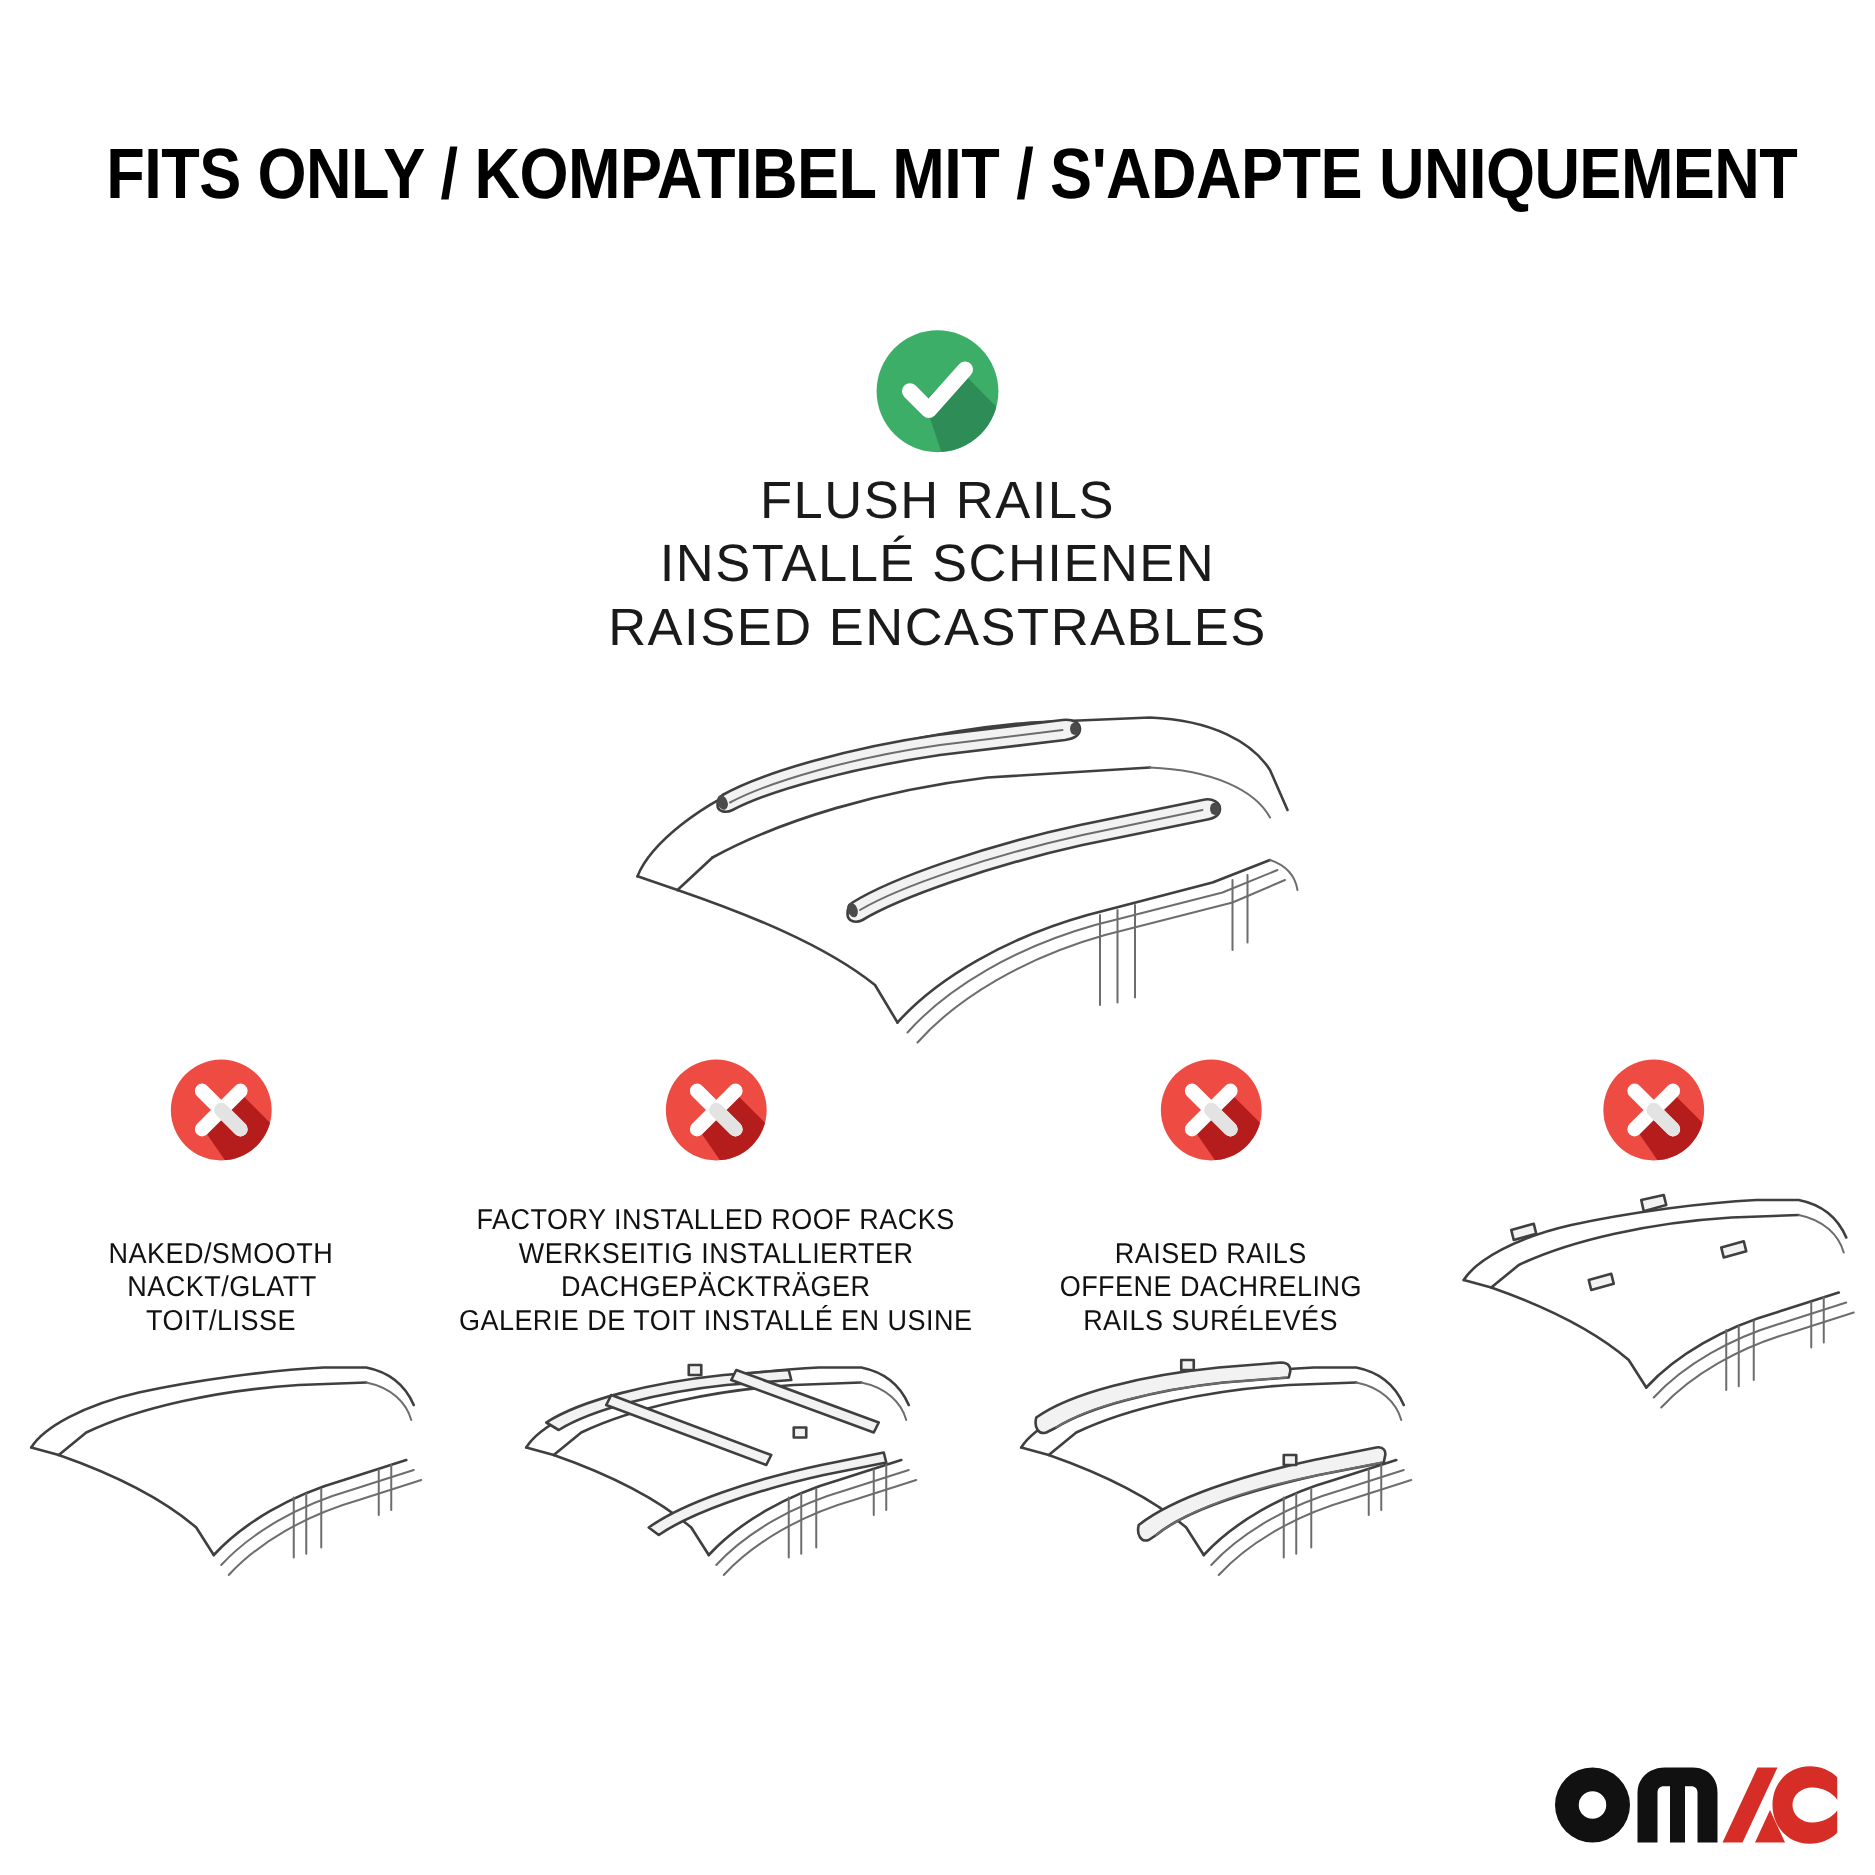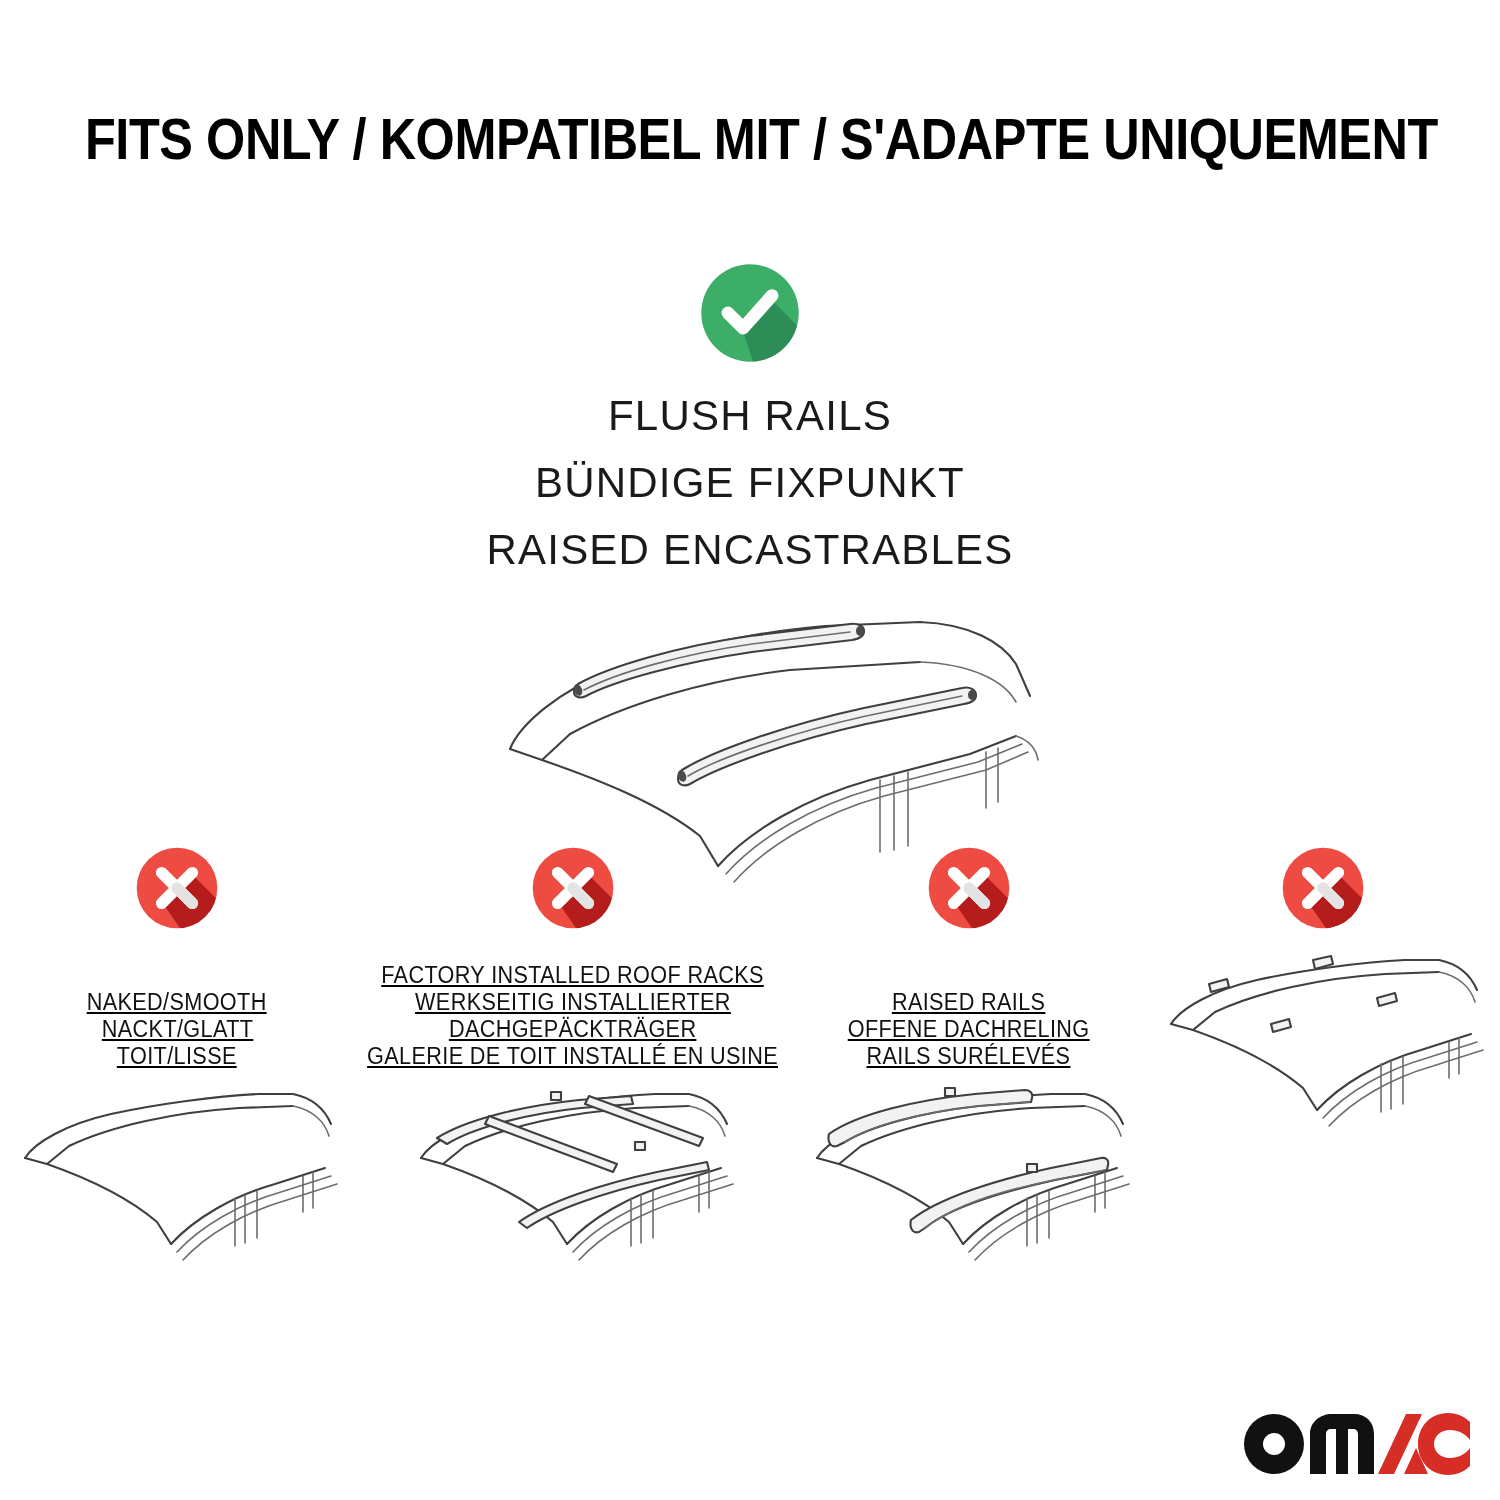--- a/index.html
+++ b/index.html
@@ -30,21 +30,21 @@
   
   .hero {
     position:absolute;
     left:0;
     top:255px;
     width:1500px;
     text-align:center;
   }
   .hero-icon { width:116px; height:116px; margin:0 auto; display:block; }
   .hero-label {
-    margin-top:22px;
+    margin-top:6px;
     font-size:42px;
     line-height:45px;
     color:#1a1a1a;
     font-weight:300;
     letter-spacing:1.2px;
   }
   .hero-art {
     margin:12px auto 0;
     display:block;
     width:600px;
@@ -67,21 +67,20 @@
     align-items:center;
   }
   .col-icon { width:96px; height:96px; display:block; }
   .col-textwrap {
     height:128px;
     display:flex;
     flex-direction:column;
     justify-content:flex-end;
     align-items:center;
     margin-top:6px;
-    text-decoration:underline;
   }
   .col-line {
     font-size:23px;
     line-height:27px;
     color:#111111;
     font-weight:400;
     letter-spacing:0.4px;
     white-space:nowrap;
     text-align:center;
     transform:scaleX(0.94);
@@ -116,21 +115,21 @@
     </defs>
     <circle cx="50" cy="50" r="42" fill="#3CAE68"></circle>
     <g clip-path="url(#cc)">
       <path d="M41 57 L64 34 L92 62 L92 96 L54 96 Z" fill="#2B8655" opacity="0.85"></path>
     </g>
     <path d="M31 50 L44 63 L69 35" fill="none" stroke="#ffffff" stroke-width="11" stroke-linecap="round" stroke-linejoin="round"></path>
   </svg>
 
   <div>
     <div class="hero-label">FLUSH RAILS</div>
-    <div class="hero-label">BÜNDIGE FIXPUNKT</div>
+    <div class="hero-label">INSTALLÉ SCHIENEN</div>
     <div class="hero-label">RAISED ENCASTRABLES</div>
   </div>
 
   <svg class="hero-art" viewBox="0 0 600 300">
 
     <path class="ln" d="M60 165 C70 140 110 106 160 88 C215 68 300 48 375 42 L470 38
                         C520 40 552 58 566 80 L580 112"></path>
     <path class="ln" d="M60 165 L92 176 C150 196 210 220 250 252 L268 282"></path>
     <path class="ln" d="M92 176 L120 150"></path>
     <path class="ln" d="M120 150 C175 120 255 96 340 86 L470 78"></path>

